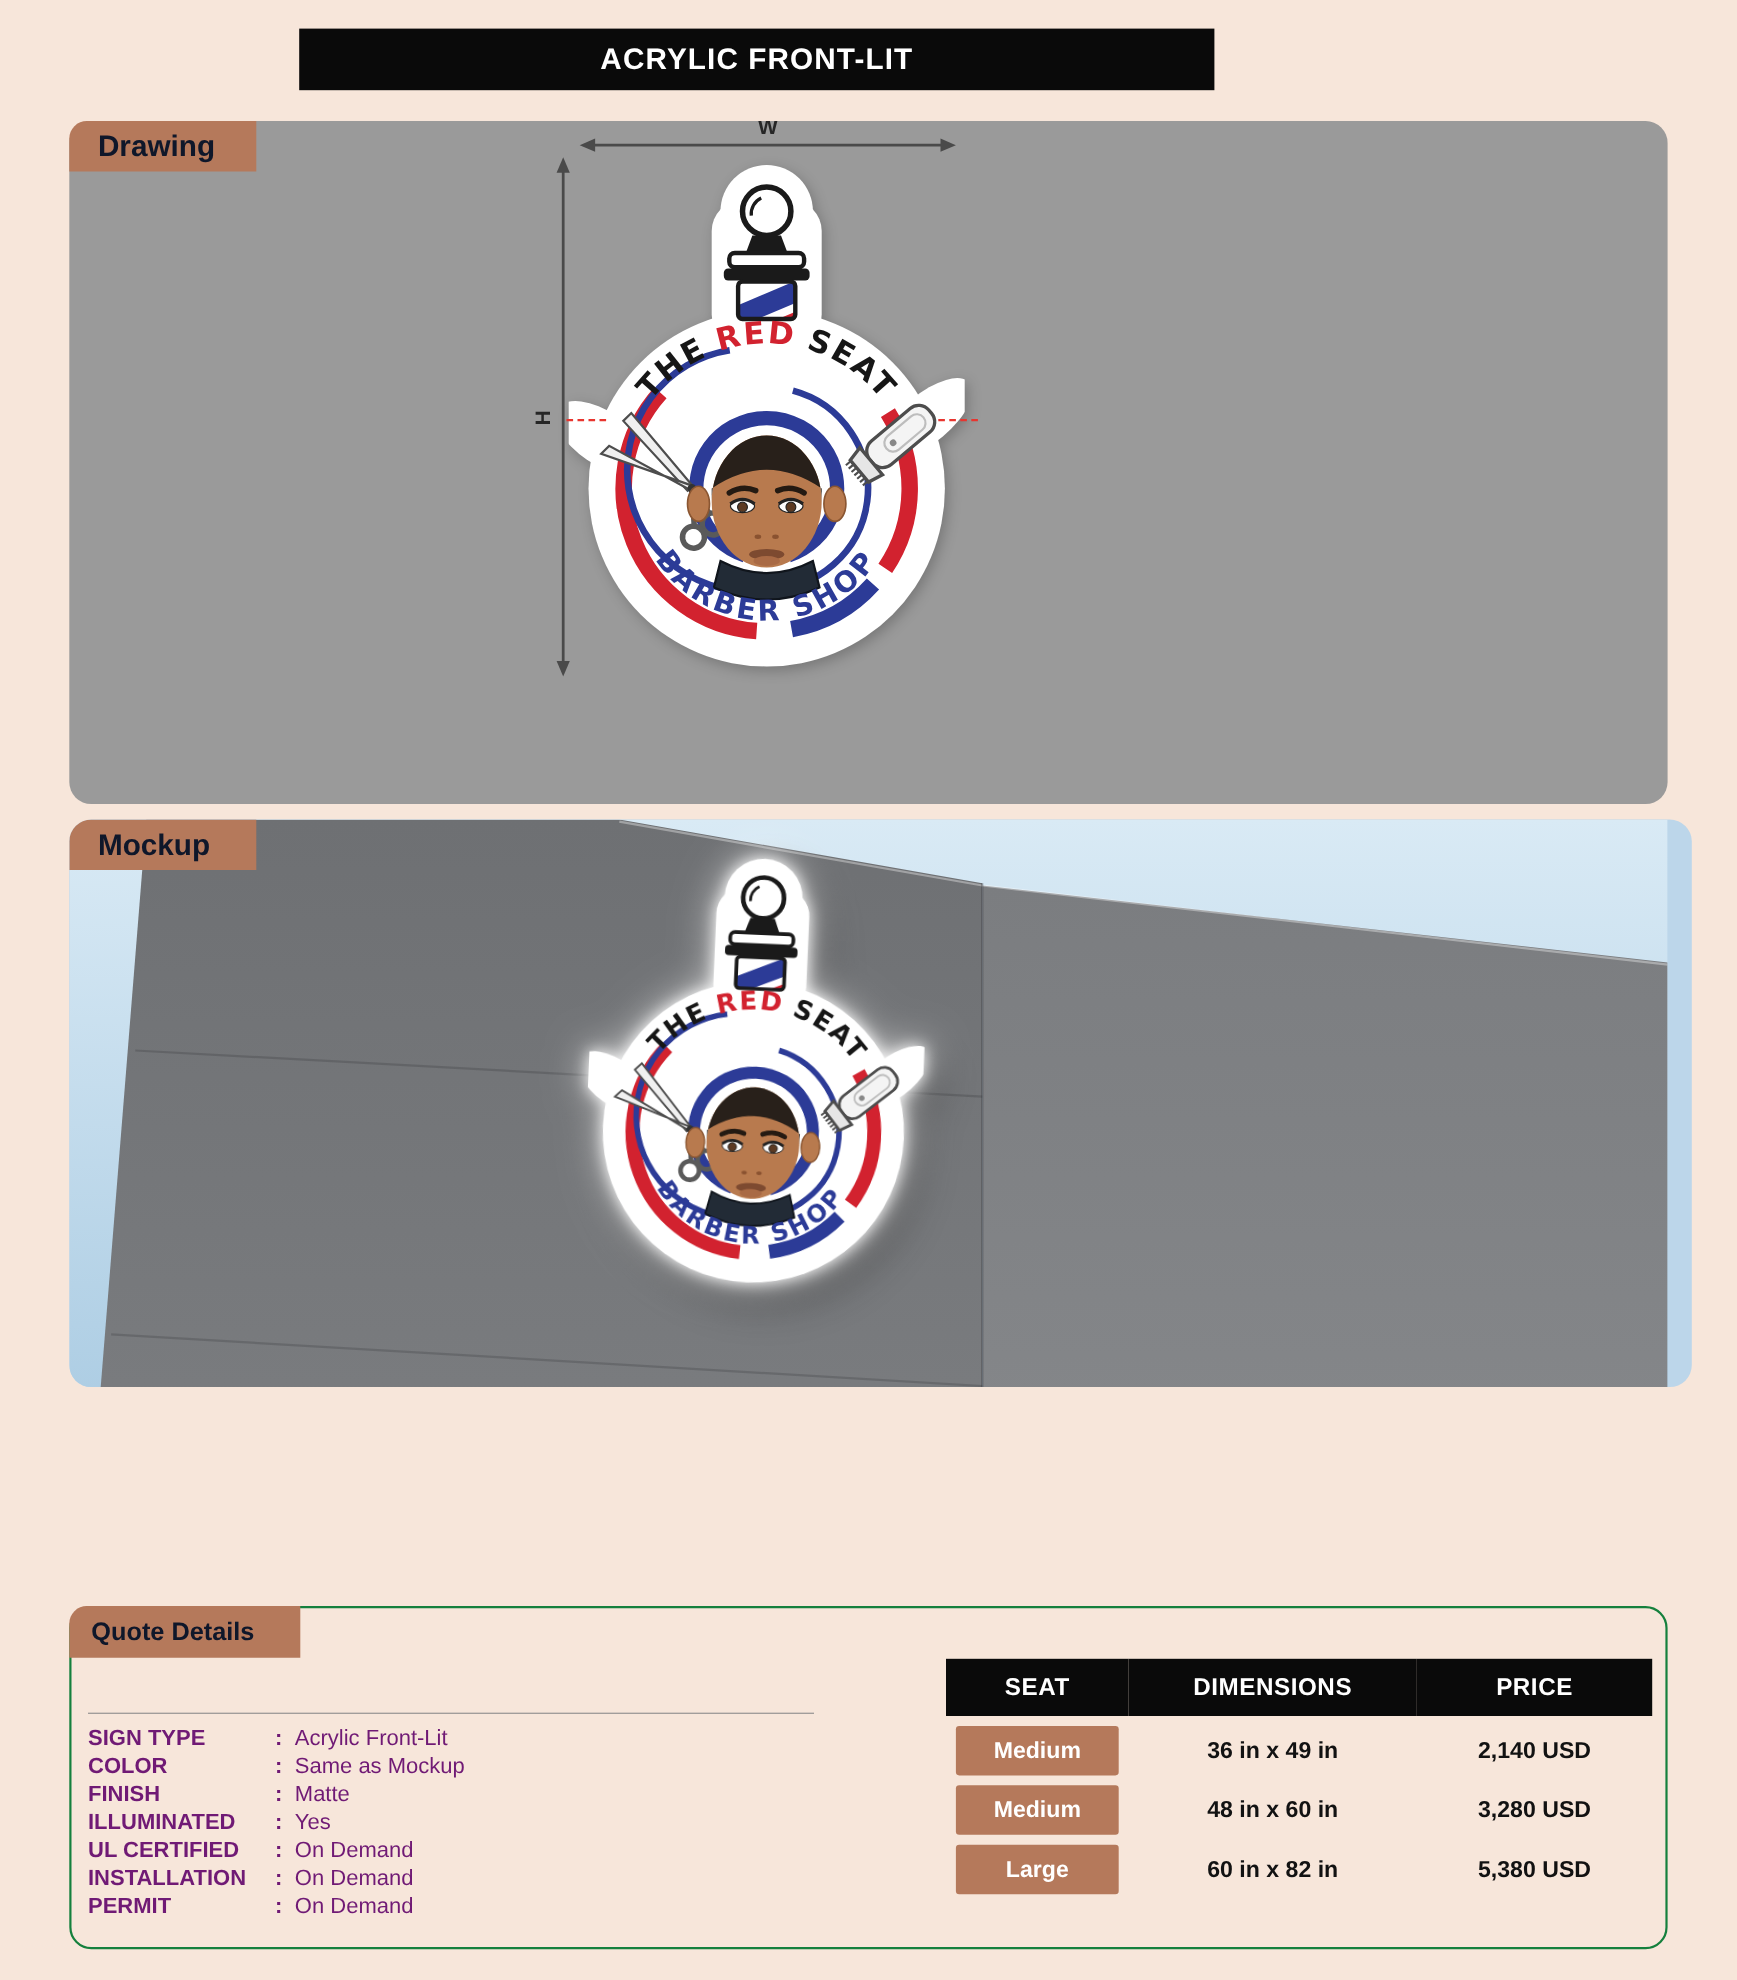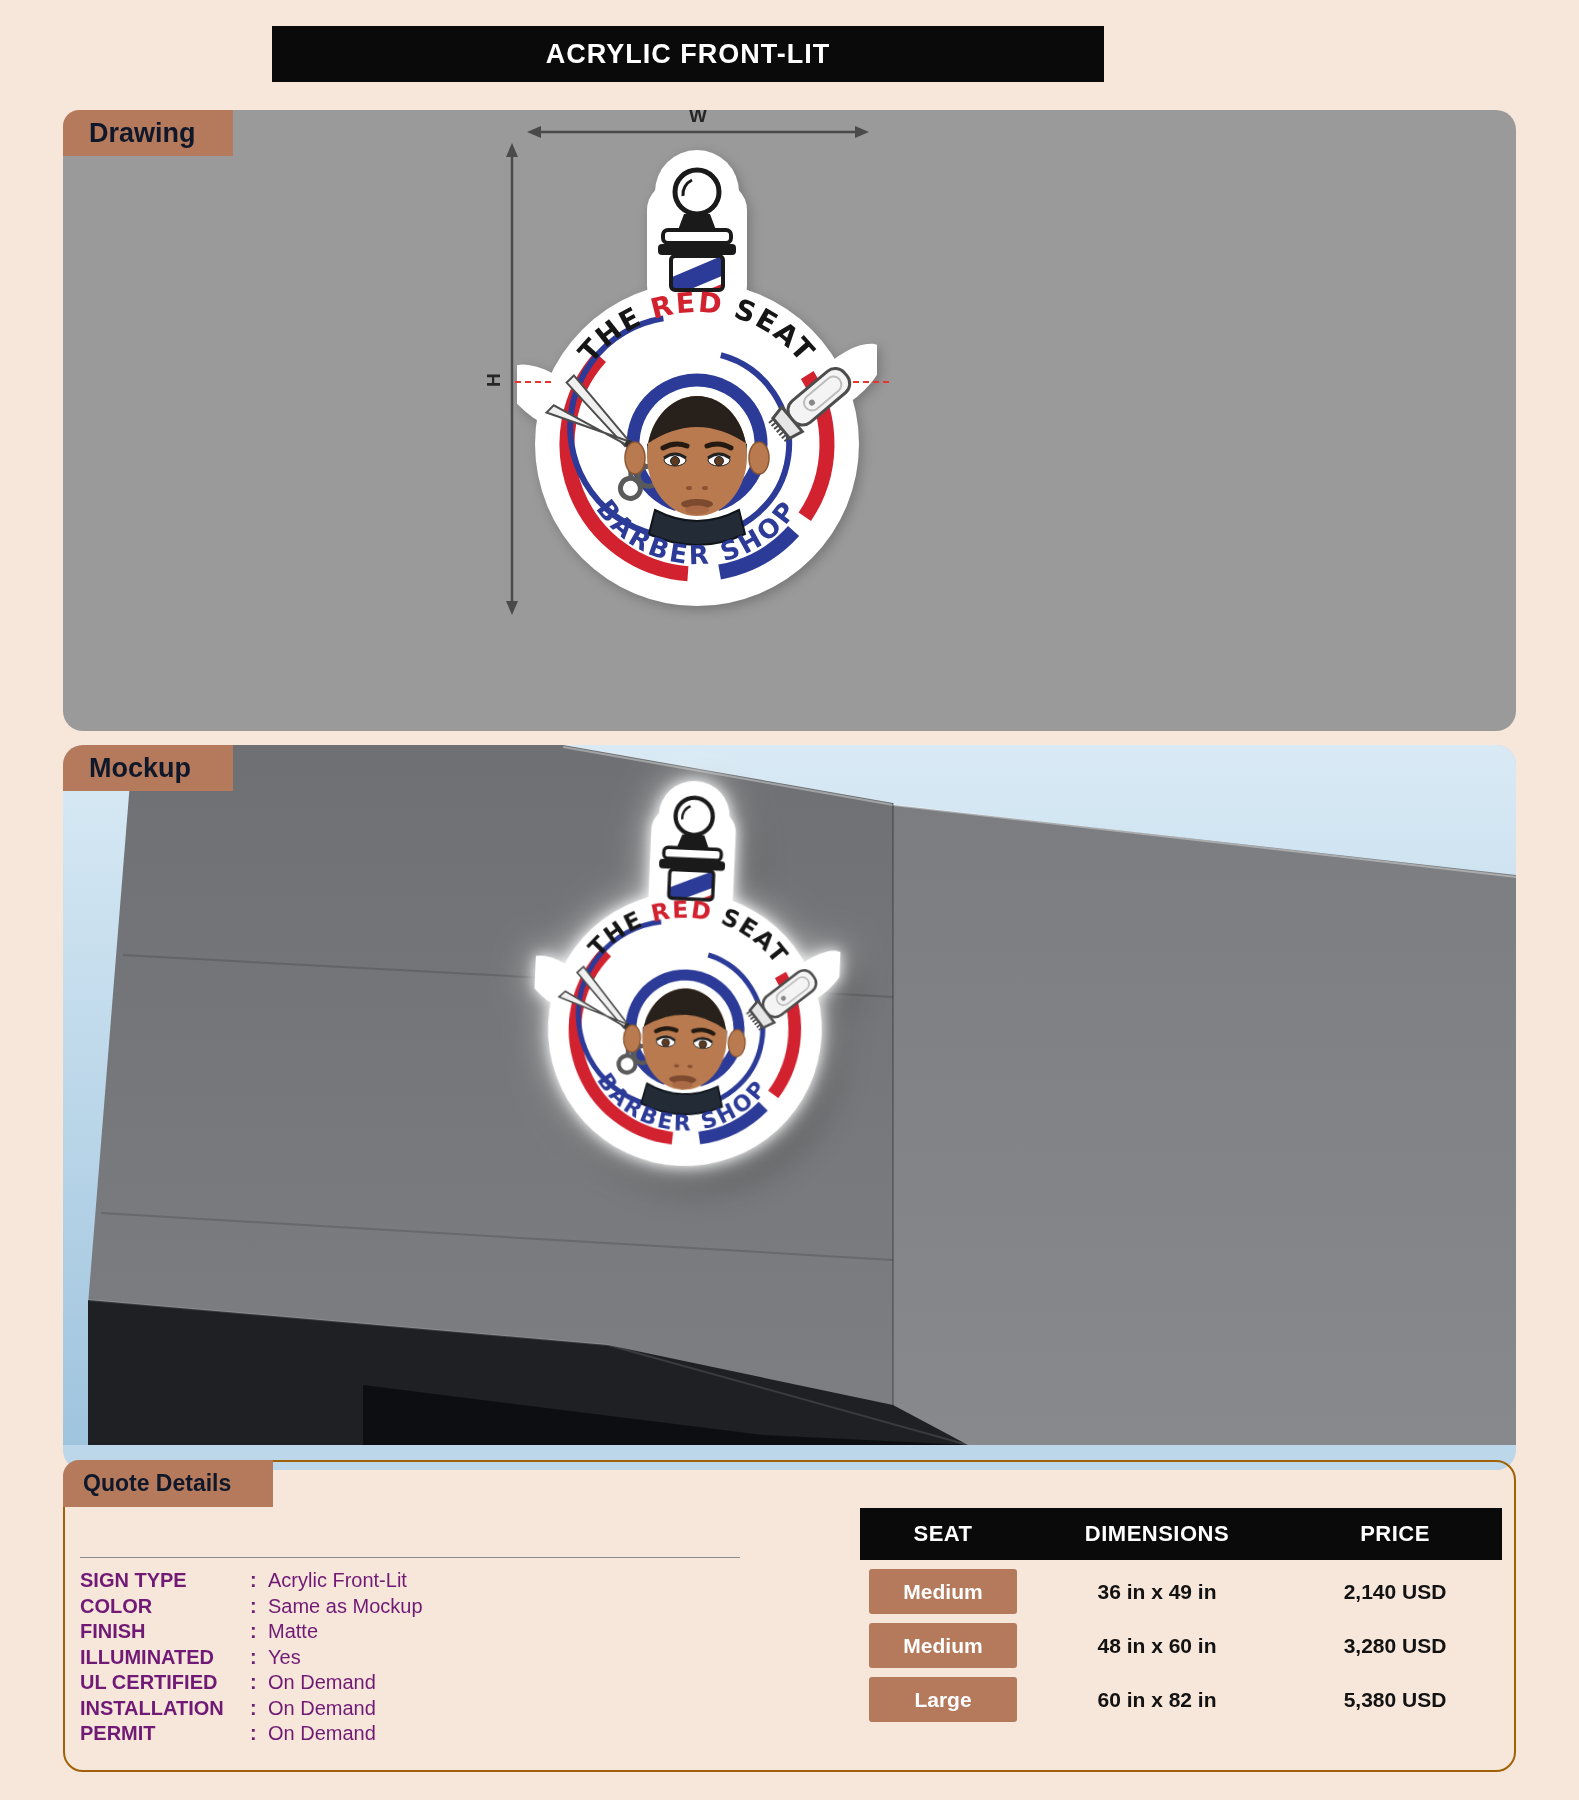--- a/index.html
+++ b/index.html
@@ -3,27 +3,27 @@
 <meta charset="utf-8">
 <style>
   html,body{margin:0;padding:0;}
   body{background:#f7e6da;font-family:"Liberation Sans",sans-serif;}
   .page{position:relative;width:1579px;height:1800px;background:#f7e6da;overflow:hidden;}
   .abs{position:absolute;}
   .banner{left:272px;top:26px;width:832px;height:56px;background:#0a0a0a;color:#ffffff;
           display:flex;align-items:center;justify-content:center;font-size:27px;font-weight:700;letter-spacing:1px;}
   .panel{border-radius:20px;}
   .panel-drawing{left:63px;top:110px;width:1453px;height:621px;background:#9a9a9a;}
-  .panel-mockup{left:63px;top:745px;width:1453px;height:725px;background:#bcd6ea;overflow:hidden;}
+  .panel-mockup{left:63px;top:745px;width:1453px;height:516px;background:#bcd6ea;overflow:hidden;padding-left:22px;}
   .tab{position:absolute;left:0;top:0;background:#b5795b;color:#0f172a;font-weight:700;
        border-radius:16px 0 0 0;display:flex;align-items:center;z-index:5;}
   .tab-drawing,.tab-mockup{width:170px;height:46px;font-size:27px;padding-left:26px;box-sizing:border-box;}
   .tab-quote{left:-2px;top:-2px;width:210px;height:47px;font-size:23px;padding-left:20px;box-sizing:border-box;}
   .scene{position:absolute;left:0;top:0;}
-  .quote-box{left:63px;top:1460px;width:1449px;height:308px;border:2px solid #a16207;border-radius:20px;}
+  .quote-box{left:63px;top:1460px;width:1449px;height:308px;border:2px solid #15803d;border-radius:20px;}
   .customer-name{position:absolute;left:15px;top:56px;width:660px;text-align:center;
                  font-size:27px;font-weight:700;letter-spacing:.5px;color:#141414;}
   .name-rule{position:absolute;left:15px;top:95px;width:660px;height:1px;background:#8c8c8c;}
   .specs{position:absolute;left:15px;top:106px;width:700px;}
   .spec-row{display:flex;font-size:20px;line-height:25.5px;color:#701a75;}
   .spec-label{width:170px;font-weight:700;}
   .spec-colon{width:18px;font-weight:700;}
   .pricing{position:absolute;left:795px;top:46px;width:642px;display:grid;
            grid-template-columns:166px 262px 214px;row-gap:9px;}
   .ph{background:#0a0a0a;color:#ffffff;height:52px;display:flex;align-items:center;justify-content:center;

